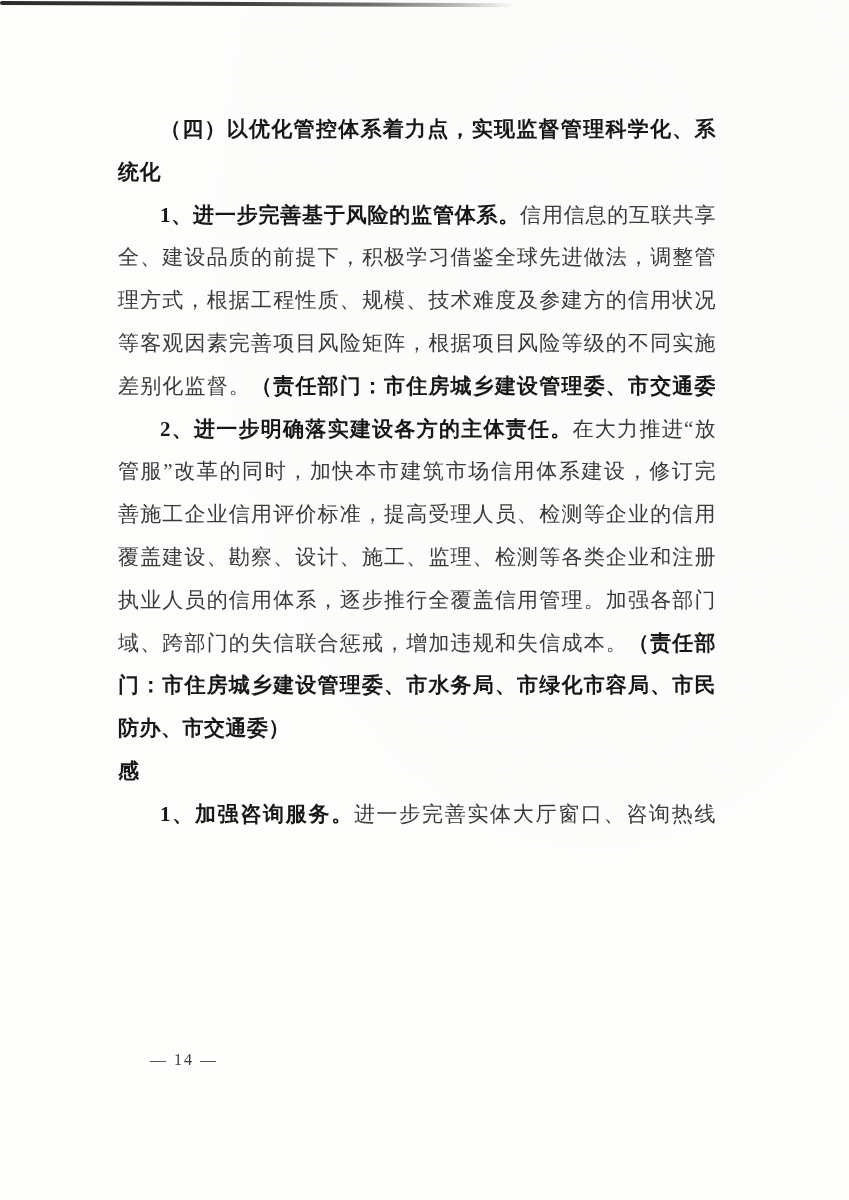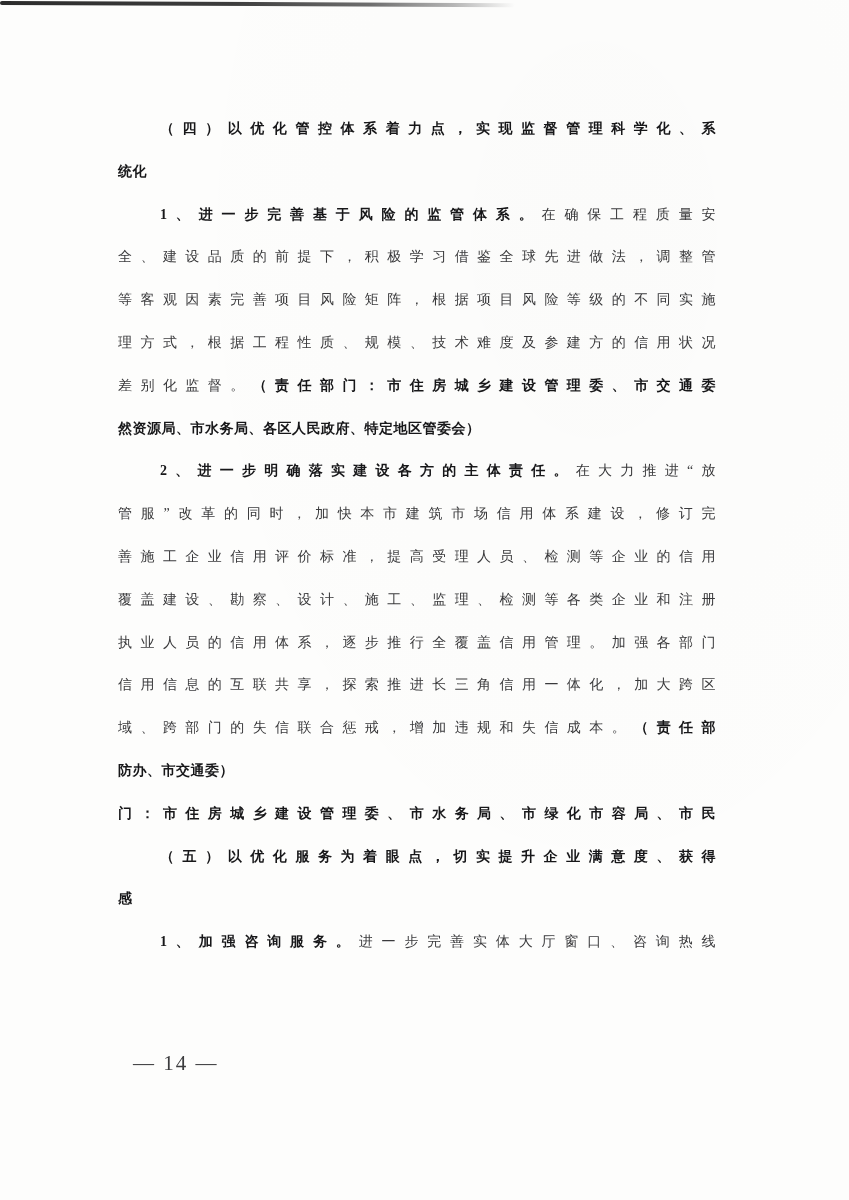--- a/index.html
+++ b/index.html
@@ -33,64 +33,61 @@
   }
   .text-block {
     position: absolute;
     left: 118px;
     top: 108px;
     width: 598px;
   }
   .line {
     height: 42.8px;
     line-height: 42.8px;
-    font-size: 14px;
+    font-size: 21px;
     color: #3a3a3c;
     letter-spacing: 0.5px;
   }
   .line.fill {
     text-align: justify;
     text-align-last: justify;
     text-justify: inter-character;
   }
   .line.indent { text-indent: 42px; }
   .seg.bold {
     font-weight: 700;
     color: #171719;
   }
   .page-number {
     position: absolute;
-    left: 133px;
+    left: 150px;
     top: 1051px;
-    font-size: 21px;
+    font-size: 16px;
     letter-spacing: 2px;
     color: #3b3b3d;
   }
 </style>
 </head>
 <body>
 
 <div class="page">
   <div class="scan-artifact-top"></div>
   <main class="text-block" id="text-block">
       <div class="line fill indent"><span class="seg bold">（四）以优化管控体系着力点，实现监督管理科学化、系</span></div>
       <div class="line"><span class="seg bold">统化</span></div>
-      <div class="line fill indent"><span class="seg bold">1、进一步完善基于风险的监管体系。</span><span class="seg">在确保工程质量安</span></div>
+      <div class="line fill indent"><span class="seg bold">1、进一步完善基于风险的监管体系。</span><span class="seg">信用信息的互联共享</span></div>
       <div class="line fill"><span class="seg">全、建设品质的前提下，积极学习借鉴全球先进做法，调整管</span></div>
+      <div class="line fill"><span class="seg">理方式，根据工程性质、规模、技术难度及参建方的信用状况</span></div>
       <div class="line fill"><span class="seg">等客观因素完善项目风险矩阵，根据项目风险等级的不同实施</span></div>
-      <div class="line fill"><span class="seg">理方式，根据工程性质、规模、技术难度及参建方的信用状况</span></div>
       <div class="line fill"><span class="seg">差别化监督。</span><span class="seg bold">（责任部门：市住房城乡建设管理委、市交通委</span></div>
-      <div class="line"><span class="seg bold">然资源局、市水务局、各区人民政府、特定地区管委会）</span></div>
       <div class="line fill indent"><span class="seg bold">2、进一步明确落实建设各方的主体责任。</span><span class="seg">在大力推进“放</span></div>
       <div class="line fill"><span class="seg">管服”改革的同时，加快本市建筑市场信用体系建设，修订完</span></div>
       <div class="line fill"><span class="seg">善施工企业信用评价标准，提高受理人员、检测等企业的信用</span></div>
       <div class="line fill"><span class="seg">覆盖建设、勘察、设计、施工、监理、检测等各类企业和注册</span></div>
       <div class="line fill"><span class="seg">执业人员的信用体系，逐步推行全覆盖信用管理。加强各部门</span></div>
-      <div class="line fill"><span class="seg">信用信息的互联共享，探索推进长三角信用一体化，加大跨区</span></div>
       <div class="line fill"><span class="seg">域、跨部门的失信联合惩戒，增加违规和失信成本。</span><span class="seg bold">（责任部</span></div>
+      <div class="line fill"><span class="seg bold">门：市住房城乡建设管理委、市水务局、市绿化市容局、市民</span></div>
       <div class="line"><span class="seg bold">防办、市交通委）</span></div>
-      <div class="line fill"><span class="seg bold">门：市住房城乡建设管理委、市水务局、市绿化市容局、市民</span></div>
-      <div class="line fill indent"><span class="seg bold">（五）以优化服务为着眼点，切实提升企业满意度、获得</span></div>
       <div class="line"><span class="seg bold">感</span></div>
       <div class="line fill indent"><span class="seg bold">1、加强咨询服务。</span><span class="seg">进一步完善实体大厅窗口、咨询热线</span></div>
     </main>
   <div class="page-number">— 14 —</div>
 </div>
 
 </body></html>

